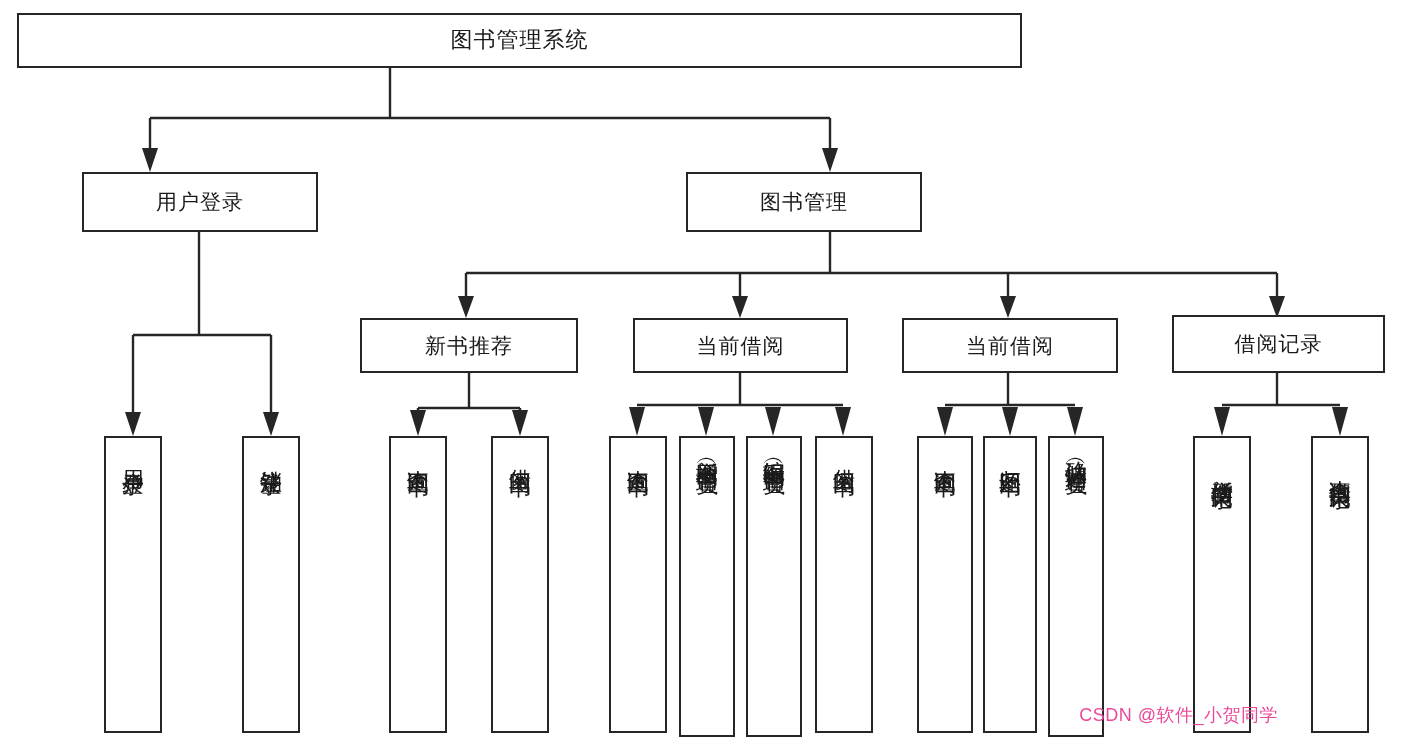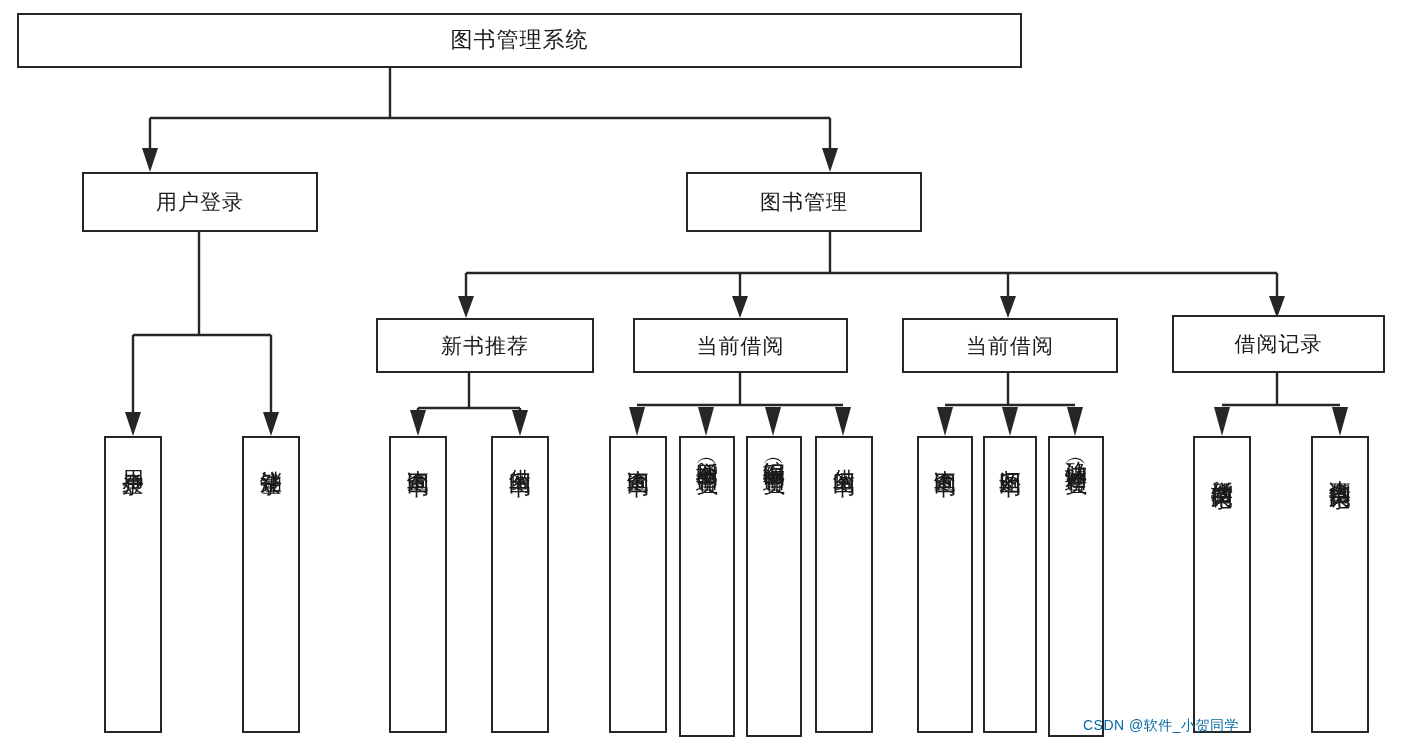--- a/index.html
+++ b/index.html
@@ -11,20 +11,21 @@
     width: 1405px;
     height: 747px;
     font-family: "Liberation Sans", "DejaVu Sans", sans-serif;
     position: relative;
     overflow: hidden;
   }
   #diagram-root {
     position: relative;
     width: 1247px;
     height: 747px;
+    padding-left: 39px;
   }
   .node-box {
     position: absolute;
     box-sizing: border-box;
     background: #ffffff;
     border: 2px solid #262626;
     display: flex;
     align-items: center;
     justify-content: center;
     color: #1a1a1a;
@@ -63,23 +64,23 @@
     stroke: #262626;
     stroke-width: 2.4;
     fill: none;
   }
   svg.connectors polygon {
     fill: #262626;
   }
   .watermark {
     position: absolute;
     right: 8px;
-    bottom: 12px;
-    font-size: 14px;
-    color: #0369a1;
+    bottom: 20px;
+    font-size: 18px;
+    color: #ec4899;
     letter-spacing: 0.5px;
     white-space: nowrap;
     user-select: none;
   }
 </style>
 </head>
 <body>
 
 <div id="diagram-root">
 
@@ -140,21 +141,21 @@
     <span class="node-label-h">图书管理系统</span>
   </div>
 
   <div class="node-box" style="left:82px; top:172px; width:236px; height:60px;">
     <span class="node-label-h">用户登录</span>
   </div>
   <div class="node-box" style="left:686px; top:172px; width:236px; height:60px;">
     <span class="node-label-h">图书管理</span>
   </div>
 
-  <div class="node-box" style="left:376px; top:318px; width:218px; height:55px;">
+  <div class="node-box" style="left:360px; top:318px; width:218px; height:55px;">
     <span class="node-label-h">新书推荐</span>
   </div>
   <div class="node-box" style="left:633px; top:318px; width:215px; height:55px;">
     <span class="node-label-h">当前借阅</span>
   </div>
   <div class="node-box" style="left:902px; top:318px; width:216px; height:55px;">
     <span class="node-label-h">当前借阅</span>
   </div>
   <div class="node-box" style="left:1172px; top:315px; width:213px; height:58px;">
     <span class="node-label-h">借阅记录</span>

